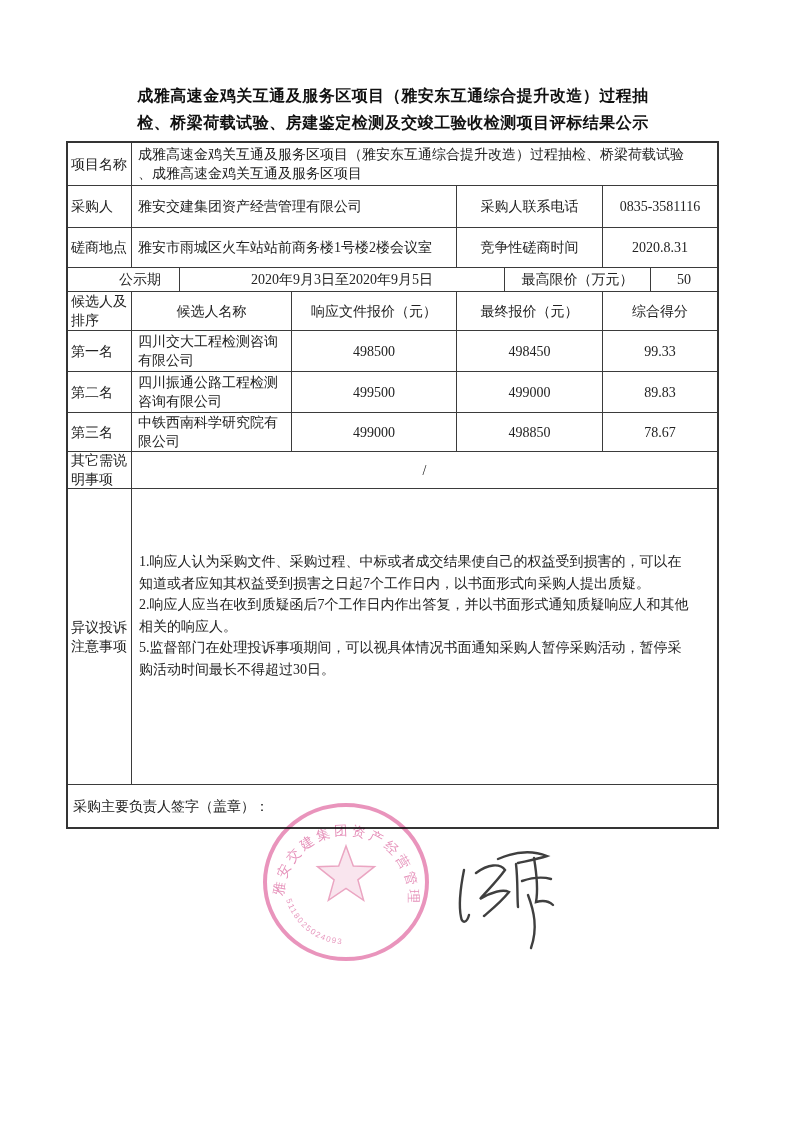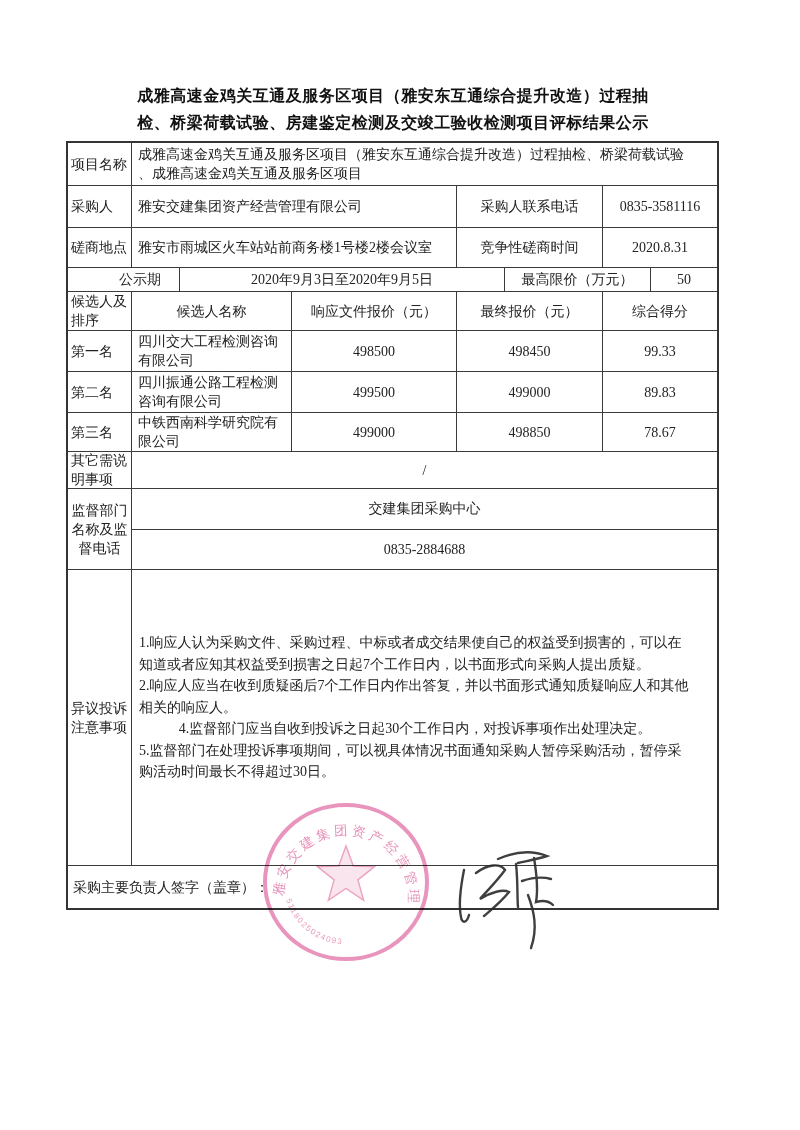--- a/index.html
+++ b/index.html
@@ -155,41 +155,29 @@
     </div>
 
     <div class="row h-r9">
       <div class="cell w-label multiline">
         <span>其它需说</span>
         <span>明事项</span>
       </div>
       <div class="cell w-c2345 lastc center">/</div>
     </div>
 
-    <div class="row h-r10">
-      <div class="cell w-label multiline centered">
-        <span>监督部门</span>
-        <span>名称及监</span>
-        <span>督电话</span>
-      </div>
-      <div class="cell w-c2345 lastc sup-col">
-        <div class="sup-sub first">交建集团采购中心</div>
-        <div class="sup-sub">0835-2884688</div>
-      </div>
-    </div>
 
     <div class="row h-r11">
       <div class="cell w-label multiline">
         <span>异议投诉</span>
         <span>注意事项</span>
       </div>
       <div class="cell w-c2345 lastc complaint-cell">
         <p class="item">1.响应人认为采购文件、采购过程、中标或者成交结果使自己的权益受到损害的，可以在知道或者应知其权益受到损害之日起7个工作日内，以书面形式向采购人提出质疑。</p>
         <p class="item">2.响应人应当在收到质疑函后7个工作日内作出答复，并以书面形式通知质疑响应人和其他相关的响应人。</p>
-        <p class="item">4.监督部门应当自收到投诉之日起30个工作日内，对投诉事项作出处理决定。</p>
         <p class="item">5.监督部门在处理投诉事项期间，可以视具体情况书面通知采购人暂停采购活动，暂停采购活动时间最长不得超过30日。</p>
       </div>
     </div>
 
     <div class="row h-r12 last">
       <div class="cell w-c2345 lastc sig-row-cell" style="flex:1;">采购主要负责人签字（盖章）：</div>
     </div>
 
   </div>
 

